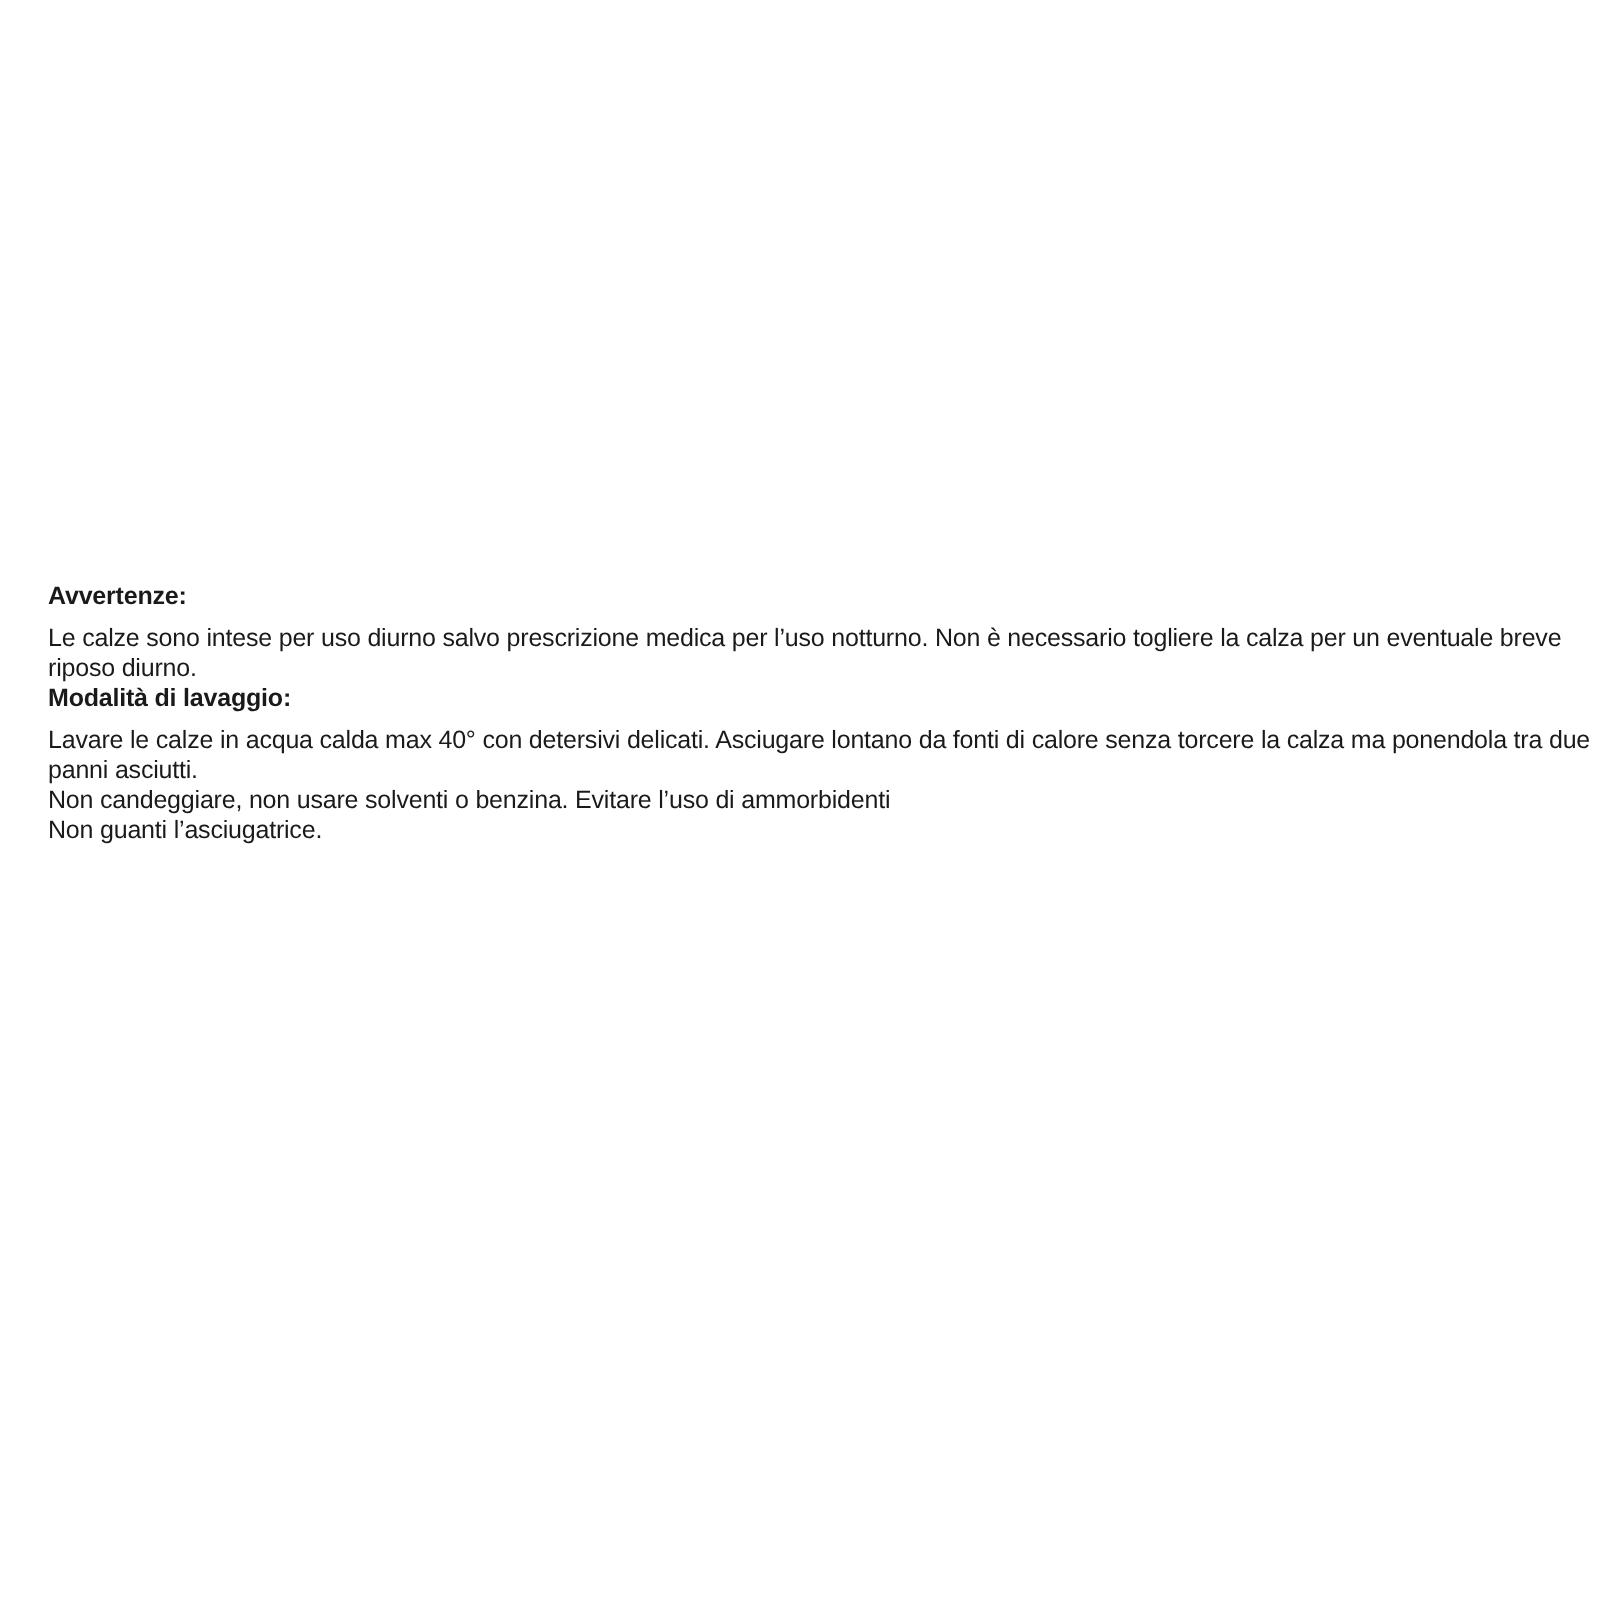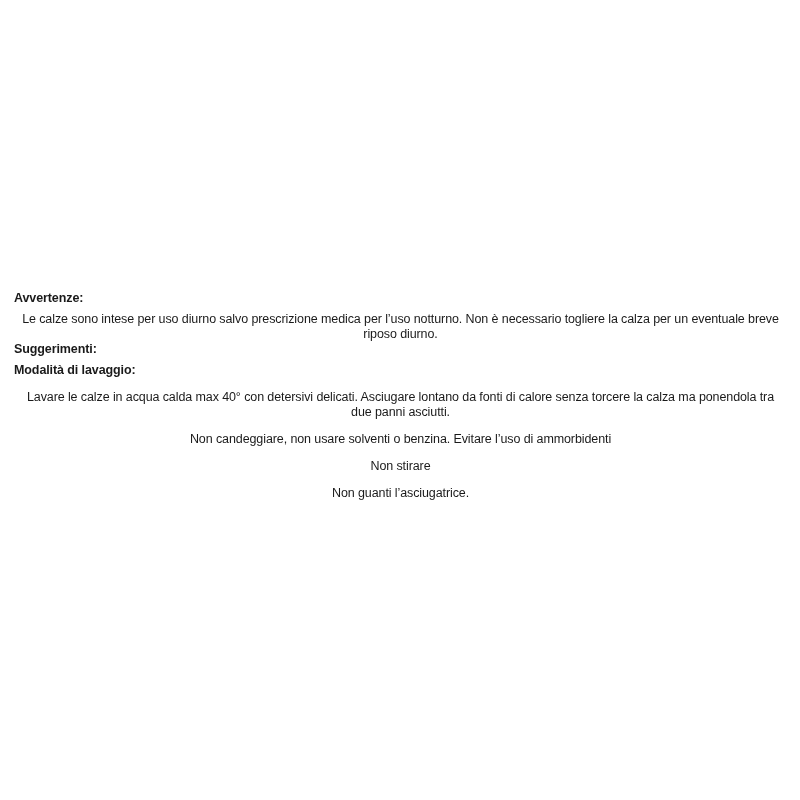--- a/index.html
+++ b/index.html
@@ -9,62 +9,59 @@
   }
   body {
     width: 800px;
     height: 800px;
     position: relative;
     overflow: hidden;
     font-family: "Liberation Sans", "DejaVu Sans", sans-serif;
   }
   .doc {
     position: absolute;
-    left: 14px;
+    left: 24px;
     top: 291px;
     width: 773px;
     color: #1a1a1a;
     font-size: 12.5px;
     line-height: 15px;
     letter-spacing: -0.1px;
   }
   .section-heading {
     font-size: 12.5px;
     font-weight: bold;
     margin: 0 0 6px 0;
     line-height: 15px;
   }
   .section-para {
     margin: 0 0 6px 0;
   }
   .section-para:last-child {
     margin-bottom: 0;
-    text-align: center;
   }
   .line {
-    margin: 12px;
+    margin: 0;
   }
 </style>
 </head>
 <body>
 
 <div class="doc">
 
   <div class="section">
     <div class="section-heading">Avvertenze:</div>
     <p class="section-para">Le calze sono intese per uso diurno salvo prescrizione medica per l’uso notturno. Non è necessario togliere la calza per un eventuale breve riposo diurno.</p>
   </div>
 
   <div class="section">
-    <div class="section-heading">Suggerimenti:</div>
   </div>
 
   <div class="section">
     <div class="section-heading">Modalità di lavaggio:</div>
     <div class="section-para">
       <div class="line">Lavare le calze in acqua calda max 40° con detersivi delicati. Asciugare lontano da fonti di calore senza torcere la calza ma ponendola tra due panni asciutti.</div>
       <div class="line">Non candeggiare, non usare solventi o benzina. Evitare l’uso di ammorbidenti</div>
-      <div class="line">Non stirare</div>
       <div class="line">Non guanti l’asciugatrice.</div>
     </div>
   </div>
 
 </div>
 
 </body></html>

